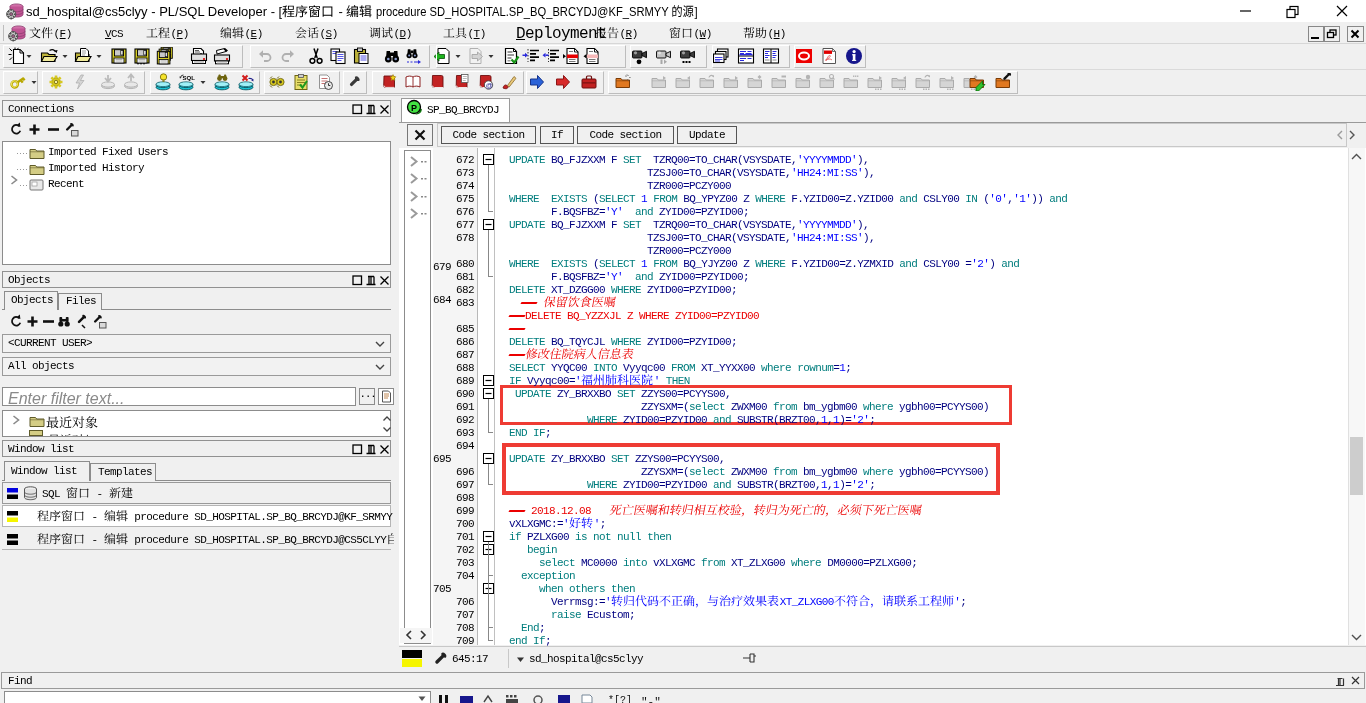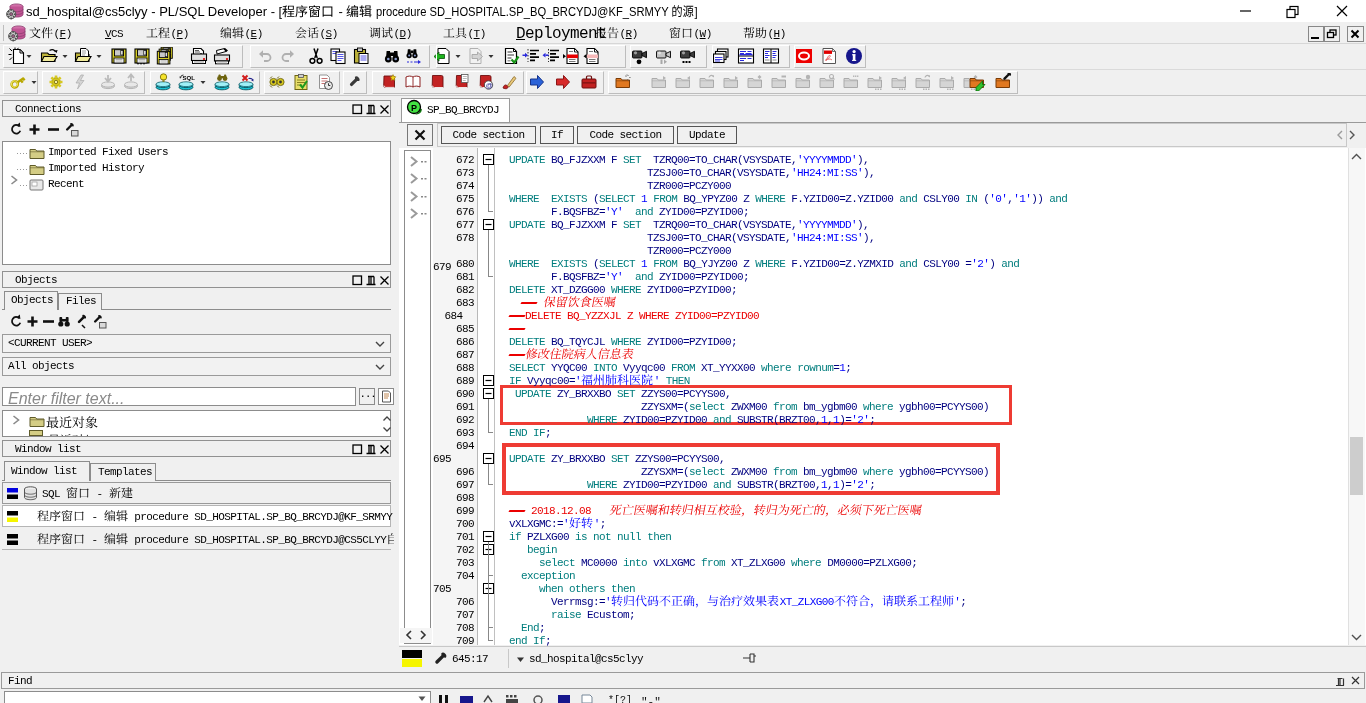--- a/index.html
+++ b/index.html
@@ -4,21 +4,21 @@
 body{width:1366px;height:703px;overflow:hidden}
 #root{position:relative;width:1366px;height:703px;background:#f0f0f0;font-family:"Liberation Mono",monospace}
 .abs{position:absolute}
 .mono{font-family:"Liberation Mono",monospace;font-size:11px;letter-spacing:-0.601px;color:#000;white-space:pre}
 .sans{font-family:"Liberation Sans",sans-serif}
 svg.cj{display:inline-block}
 .cl{position:absolute;left:497px;height:13px;line-height:17px;font-size:11px;letter-spacing:-0.601px;white-space:pre;font-family:"Liberation Mono",monospace;color:#000080}
 .k{color:#007d7d}.n{color:#000080}.l{color:#0000ff}
 .com{color:#eb0000;}
 .cdash{display:inline-block;width:16px;height:2px;background:#eb0000;vertical-align:2.5px;transform:skewX(-30deg)}
-.hdr{position:absolute;left:2px;width:389px;height:17px;background:#f0f0f0;border:1px solid #919191;line-height:16px;font-size:11px;letter-spacing:-0.601px;padding-left:12px}
+.hdr{position:absolute;left:2px;width:389px;height:17px;background:#f0f0f0;border:1px solid #919191;line-height:16px;font-size:11px;letter-spacing:-0.601px;padding-left:5px}
 .hbtn{position:absolute;top:3px;width:11px;height:11px}
 </style></head><body>
 <div id="root">
 <div class="abs" style="left:0;top:0;width:1366px;height:22px;background:#fff"></div>
 <svg class="abs" style="left:6px;top:2px" width="18" height="18" viewBox="0 0 18 18">
       <ellipse cx="10.5" cy="4.5" rx="6.5" ry="2.6" fill="#d26ea8" stroke="#8d3f70" stroke-width="0.8"></ellipse>
       <path d="M4 4.5 v8 c0 1.5 2.9 2.6 6.5 2.6 s6.5 -1.1 6.5 -2.6 v-8" fill="#c05493" stroke="#8d3f70" stroke-width="0.8"></path>
       <path d="M4 7.2 c0 1.4 2.9 2.5 6.5 2.5 s6.5 -1.1 6.5 -2.5 M4 10 c0 1.4 2.9 2.5 6.5 2.5 s6.5 -1.1 6.5 -2.5" fill="none" stroke="#8d3f70" stroke-width="0.8"></path>
       <circle cx="5.2" cy="12.2" r="4.6" fill="#c8c8c8" stroke="#4a4a4a" stroke-width="0.9"></circle>
       <circle cx="5.2" cy="12.2" r="1.6" fill="#9c5f86" stroke="#4a4a4a" stroke-width="0.8"></circle>
@@ -984,21 +984,21 @@
 <div class="abs mono" style="left:433px;top:178px;width:41px;text-align:right;line-height:17px;height:13px">674</div>
 <div class="abs mono" style="left:433px;top:191px;width:41px;text-align:right;line-height:17px;height:13px">675</div>
 <div class="abs mono" style="left:433px;top:204px;width:41px;text-align:right;line-height:17px;height:13px">676</div>
 <div class="abs mono" style="left:433px;top:217px;width:41px;text-align:right;line-height:17px;height:13px">677</div>
 <div class="abs mono" style="left:433px;top:230px;width:41px;text-align:right;line-height:17px;height:13px">678</div>
 <div class="abs mono" style="left:433px;top:259px;width:41px;text-align:left;line-height:17px;height:13px">679</div>
 <div class="abs mono" style="left:433px;top:256px;width:41px;text-align:right;line-height:17px;height:13px">680</div>
 <div class="abs mono" style="left:433px;top:269px;width:41px;text-align:right;line-height:17px;height:13px">681</div>
 <div class="abs mono" style="left:433px;top:282px;width:41px;text-align:right;line-height:17px;height:13px">682</div>
 <div class="abs mono" style="left:433px;top:295px;width:41px;text-align:right;line-height:17px;height:13px">683</div>
-<div class="abs mono" style="left:433px;top:308px;width:41px;text-align:center;line-height:17px;height:13px">684</div>
+<div class="abs mono" style="left:433px;top:292px;width:41px;text-align:left;line-height:17px;height:13px">684</div>
 <div class="abs mono" style="left:433px;top:321px;width:41px;text-align:right;line-height:17px;height:13px">685</div>
 <div class="abs mono" style="left:433px;top:334px;width:41px;text-align:right;line-height:17px;height:13px">686</div>
 <div class="abs mono" style="left:433px;top:347px;width:41px;text-align:right;line-height:17px;height:13px">687</div>
 <div class="abs mono" style="left:433px;top:360px;width:41px;text-align:right;line-height:17px;height:13px">688</div>
 <div class="abs mono" style="left:433px;top:373px;width:41px;text-align:right;line-height:17px;height:13px">689</div>
 <div class="abs mono" style="left:433px;top:386px;width:41px;text-align:right;line-height:17px;height:13px">690</div>
 <div class="abs mono" style="left:433px;top:399px;width:41px;text-align:right;line-height:17px;height:13px">691</div>
 <div class="abs mono" style="left:433px;top:412px;width:41px;text-align:right;line-height:17px;height:13px">692</div>
 <div class="abs mono" style="left:433px;top:425px;width:41px;text-align:right;line-height:17px;height:13px">693</div>
 <div class="abs mono" style="left:433px;top:438px;width:41px;text-align:right;line-height:17px;height:13px">694</div>

